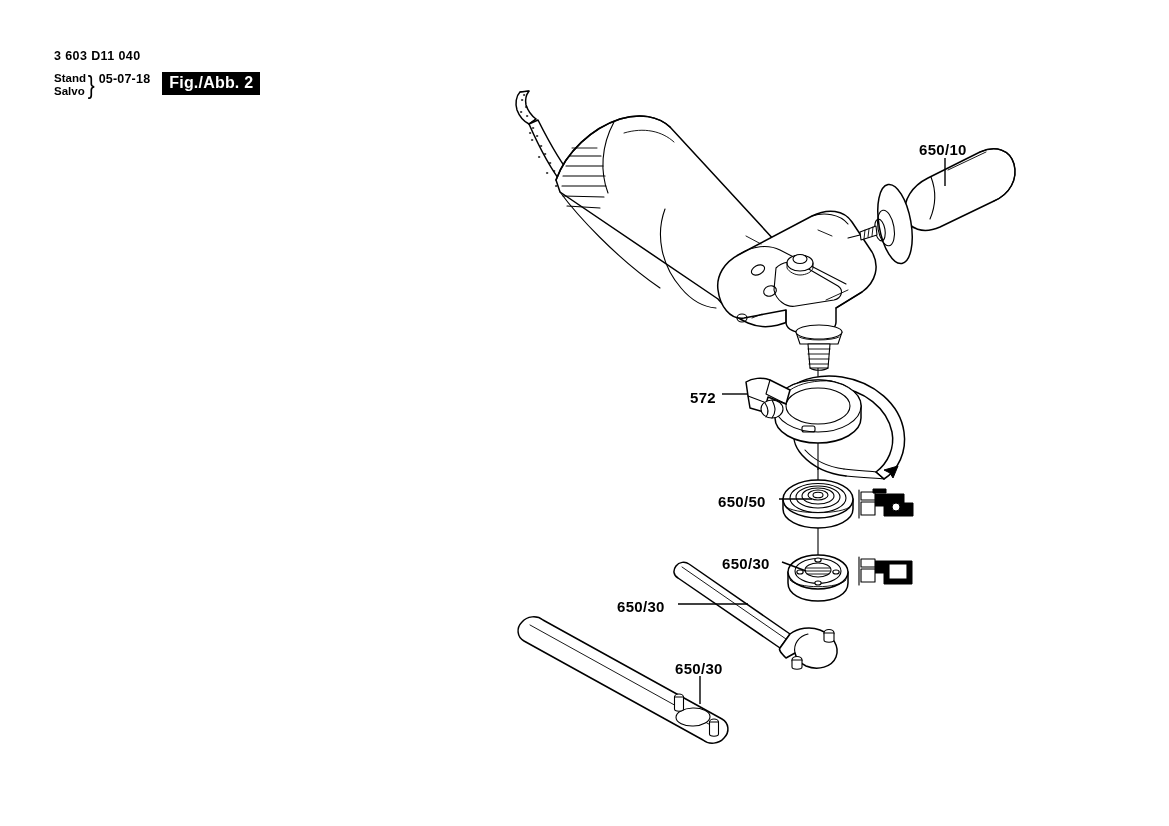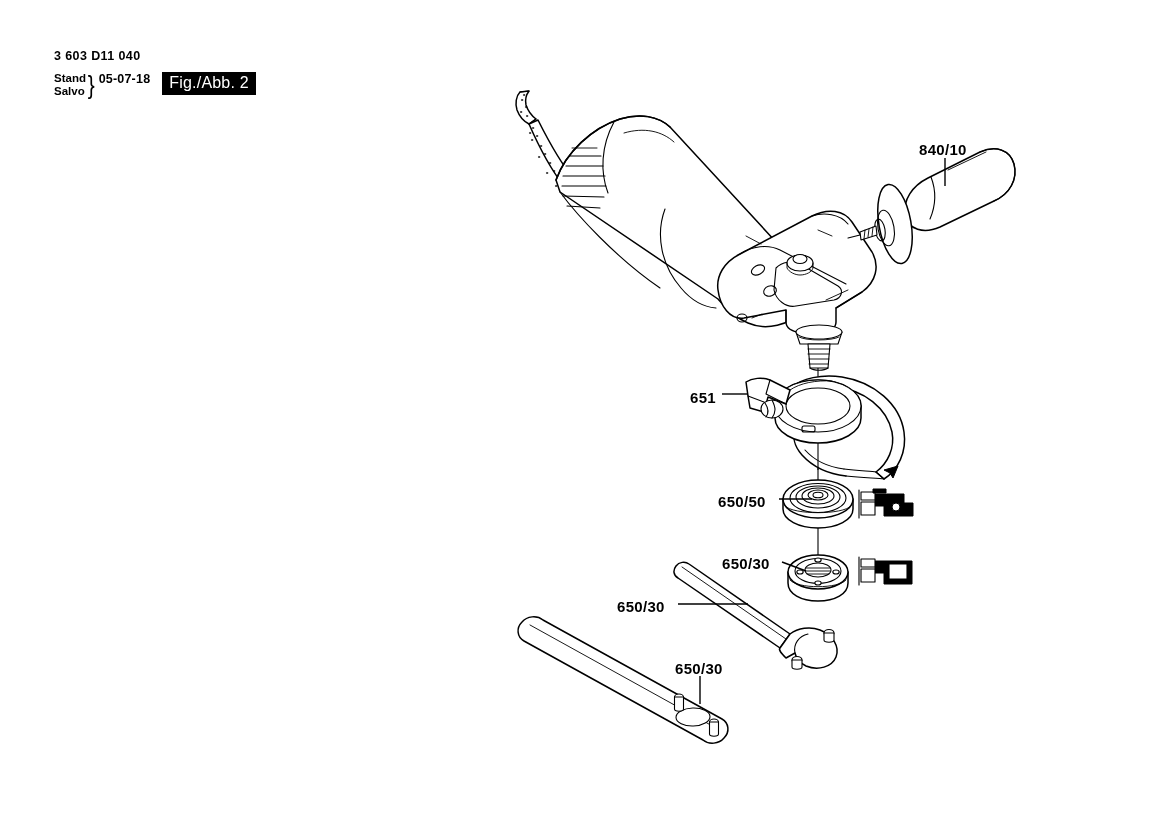--- a/index.html
+++ b/index.html
@@ -56,21 +56,21 @@
     font-size: 12.5px;
     font-weight: bold;
     letter-spacing: 0.2px;
     white-space: nowrap;
   }
   #fig-badge {
     margin-left: 12px;
     background: #000000;
     color: #ffffff;
     font-size: 16px;
-    font-weight: normal;
+    font-weight: bold;
     padding: 3px 7px 4px 7px;
     letter-spacing: 0.2px;
     white-space: nowrap;
     line-height: 1.05;
   }
 
   
   #footer-block {
     position: absolute;
     left: 56px;
@@ -439,21 +439,21 @@
     <g>
       <path class="leader" d="M945 158 L945 186"></path>
       <path class="leader" d="M722 394 L 748 394"></path>
       <path class="leader" d="M779 499 L 812 499"></path>
       <path class="leader" d="M782 562 L 806 571"></path>
       <path class="leader" d="M678 604 L 748 604"></path>
       <path class="leader" d="M700 676 L 700 704"></path>
     </g>
   </svg>
 
-  <div class="callout" style="left:919px; top:142px;">840/10</div>
-  <div class="callout" style="left:690px; top:390px;">651</div>
+  <div class="callout" style="left:919px; top:142px;">650/10</div>
+  <div class="callout" style="left:690px; top:390px;">572</div>
   <div class="callout" style="left:718px; top:494px;">650/50</div>
   <div class="callout" style="left:722px; top:556px;">650/30</div>
   <div class="callout" style="left:617px; top:599px;">650/30</div>
   <div class="callout" style="left:675px; top:661px;">650/30</div>
 
 
 </div>
 
 </body></html>

